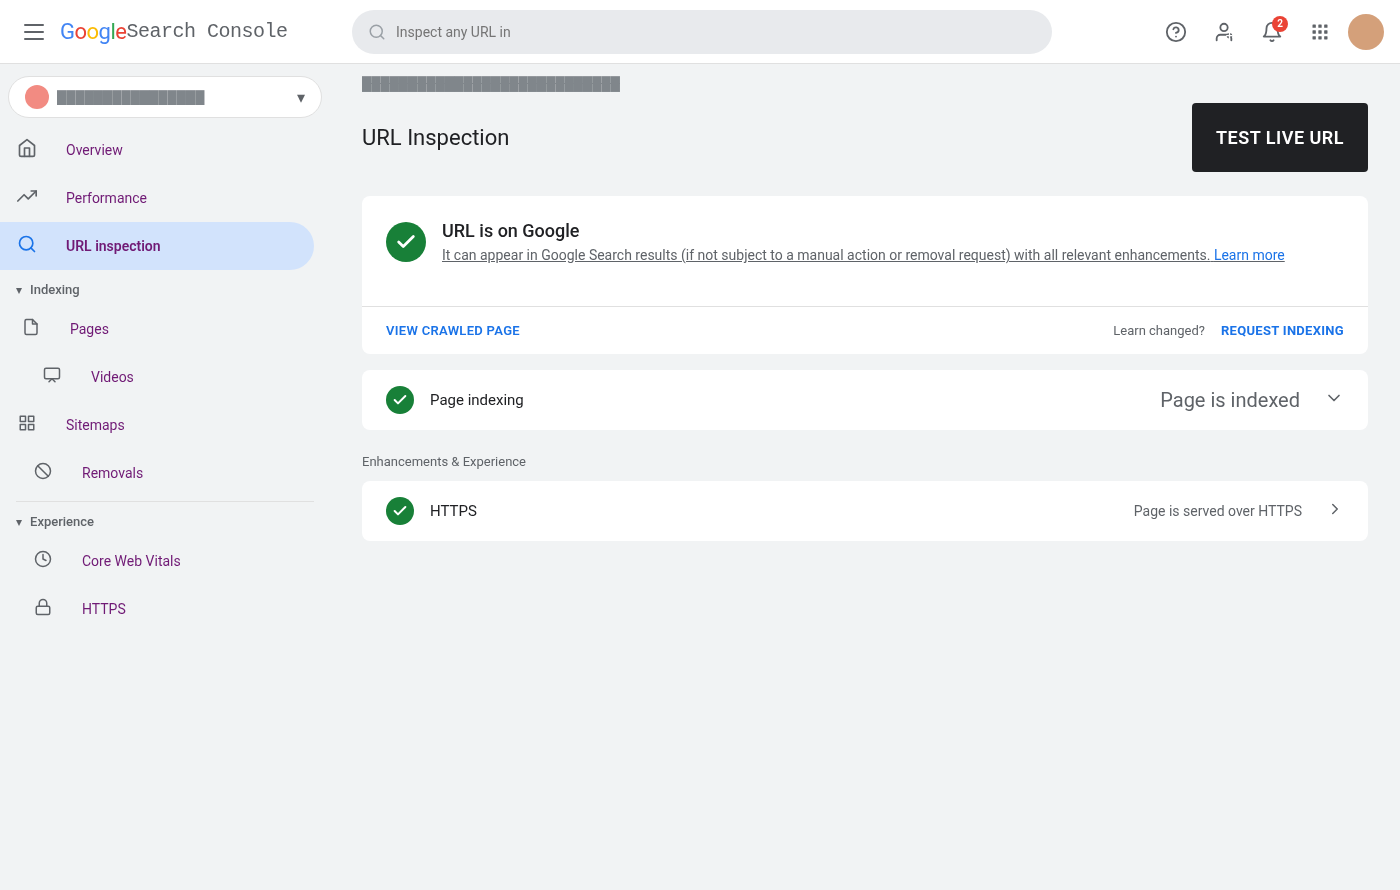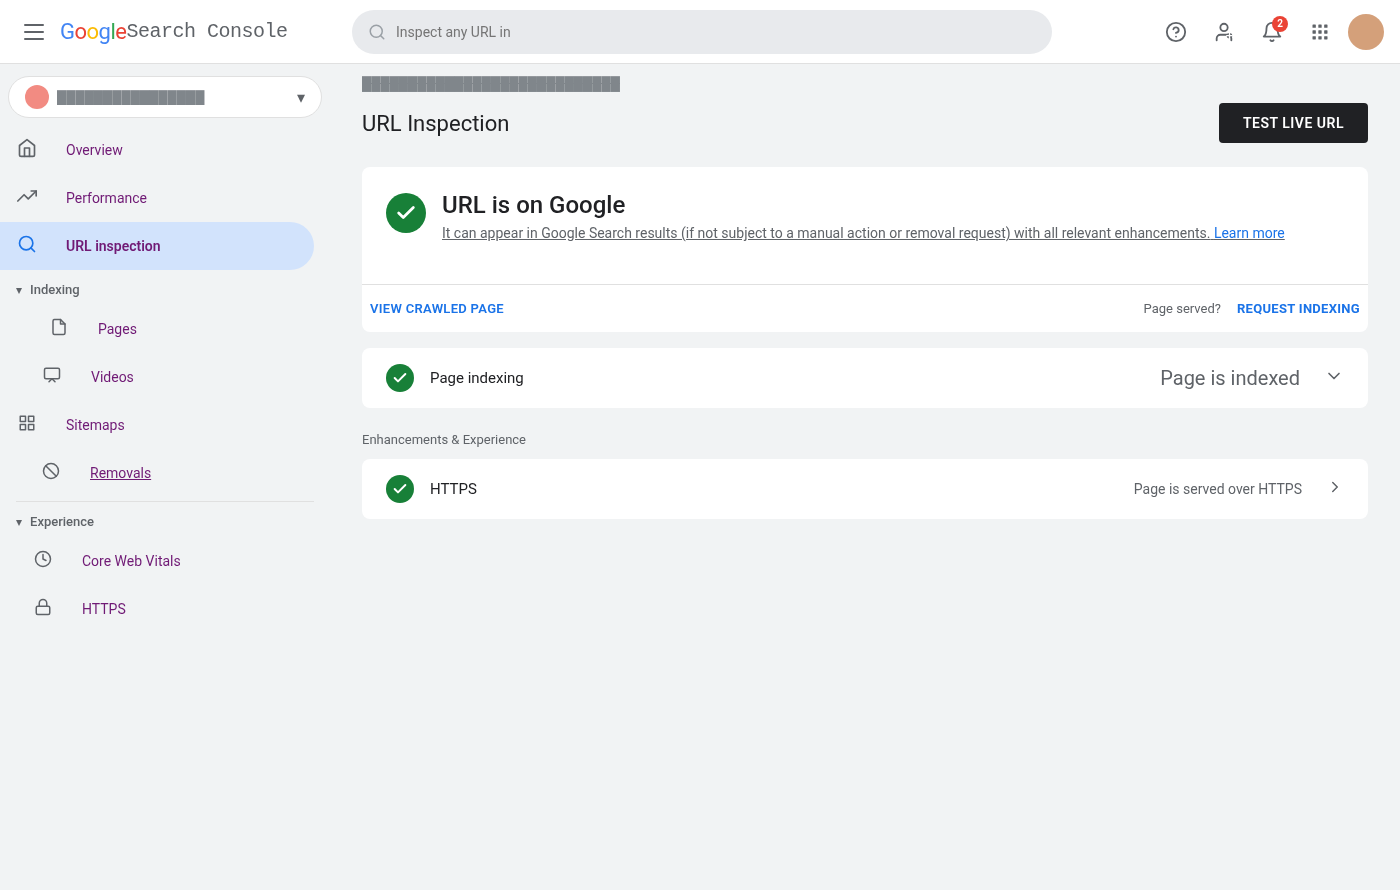--- a/index.html
+++ b/index.html
@@ -233,22 +233,22 @@
     }
     .page-title {
       font-size: 22px;
       font-weight: 400;
       color: #202124;
     }
     .test-live-btn {
       background: #202124;
       color: #fff;
       border: none;
-      padding: 12px 24px;
-      font-size: 14px;
+      padding: 24px 24px;
+      font-size: 18px;
       font-weight: 600;
       letter-spacing: 0.5px;
       cursor: pointer;
       border-radius: 4px;
       font-family: inherit;
     }
 
     
     .card {
       background: #fff;
@@ -274,21 +274,21 @@
       align-items: center;
       justify-content: center;
       flex-shrink: 0;
       margin-top: 2px;
     }
     .green-check svg {
       width: 22px;
       height: 22px;
     }
     .status-title {
-      font-size: 24px;
+      font-size: 18px;
       font-weight: 500;
       color: #202124;
       margin-bottom: 4px;
     }
     .status-desc {
       font-size: 14px;
       color: #5f6368;
       line-height: 1.5;
       text-decoration: underline;
     }
@@ -297,21 +297,21 @@
       text-decoration: none;
     }
     .card-divider {
       height: 1px;
       background: #e0e0e0;
       margin: 0;
     }
     .card-actions {
       display: flex;
       align-items: center;
-      padding: 16px 8px;
+      padding: 16px 24px;
       gap: 16px;
     }
     .card-action-link {
       color: #1a73e8;
       font-size: 13px;
       font-weight: 600;
       text-decoration: none;
       letter-spacing: 0.3px;
       cursor: pointer;
     }
@@ -508,21 +508,21 @@
       </svg>
     </span>
     <span>URL inspection</span>
   </div>
 
   <div class="section-header">
     <span style="font-size:12px;">▾</span>
     <span>Indexing</span>
   </div>
 
-  <div class="nav-item" style="padding-left:20px;margin-left:28px;">
+  <div class="nav-item" style="padding-left:20px;">
     <span class="nav-icon">
       <svg width="18" height="18" viewBox="0 0 24 24" fill="none" stroke="#5f6368" stroke-width="2" stroke-linecap="round" stroke-linejoin="round">
         <path d="M14 2H6a2 2 0 0 0-2 2v16a2 2 0 0 0 2 2h12a2 2 0 0 0 2-2V8z"></path>
           <polyline points="14 2 14 8 20 8"></polyline>
       </svg>
     </span>
     <span>Pages</span>
   </div>
 
   <div class="nav-item" style="padding-left:41px;">
@@ -540,21 +540,21 @@
       <svg width="18" height="18" viewBox="0 0 24 24" fill="none" stroke="#5f6368" stroke-width="2" stroke-linecap="round" stroke-linejoin="round">
         <rect x="3" y="3" width="7" height="7"></rect>
           <rect x="14" y="3" width="7" height="7"></rect>
           <rect x="14" y="14" width="7" height="7"></rect>
           <rect x="3" y="14" width="7" height="7"></rect>
       </svg>
     </span>
     <span>Sitemaps</span>
   </div>
 
-  <div class="nav-item" style="padding-left:40px;text-decoration:underline;">
+  <div class="nav-item" style="padding-left:32px;">
     <span class="nav-icon">
       <svg width="18" height="18" viewBox="0 0 24 24" fill="none" stroke="#5f6368" stroke-width="2" stroke-linecap="round" stroke-linejoin="round">
         <circle cx="12" cy="12" r="10"></circle>
           <line x1="4.93" y1="4.93" x2="19.07" y2="19.07"></line>
       </svg>
     </span>
     <span>Removals</span>
   </div>
 
   <div class="divider"></div>
@@ -610,21 +610,21 @@
               <span>It can appear in Google Search results (if not subject to a manual action or removal request) with all relevant enhancements.</span>
               <a href="#">Learn more</a>
             </div>
           </div>
         </div>
       </div>
       <div class="card-divider"></div>
       <div class="card-actions">
         <a class="card-action-link" href="#">VIEW CRAWLED PAGE</a>
         <div class="card-action-spacer"></div>
-        <span class="page-changed-label">Page served?</span>
+        <span class="page-changed-label">Learn changed?</span>
         <a class="request-indexing-link" href="#">REQUEST INDEXING</a>
       </div>
     </div>
 
     <div class="card">
       <div class="index-row">
         <div class="small-check">
           <svg viewBox="0 0 24 24" fill="none" stroke="#fff" stroke-width="3" stroke-linecap="round" stroke-linejoin="round">
             <polyline points="20 6 9 17 4 12"></polyline>
           </svg>

